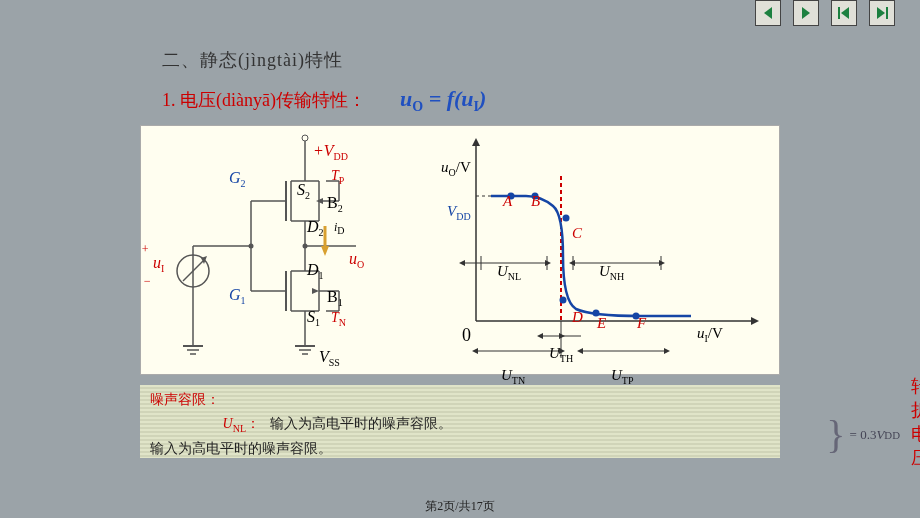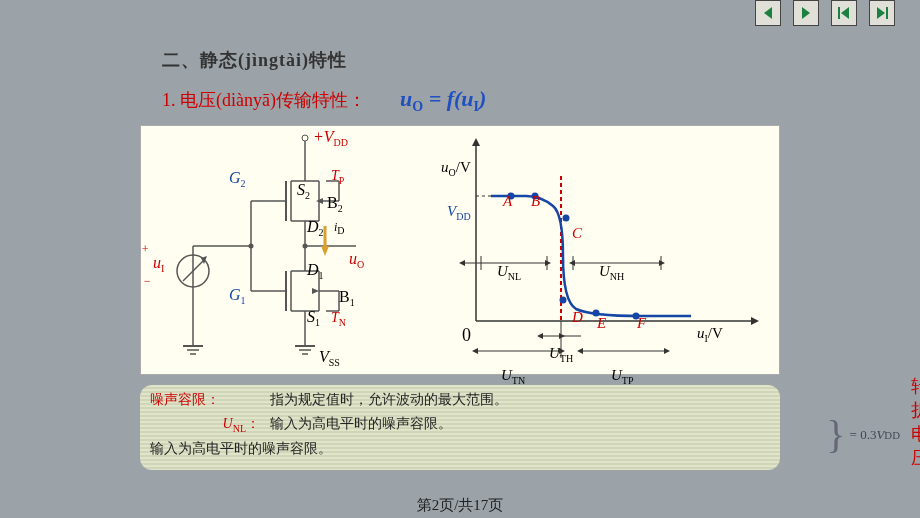--- a/index.html
+++ b/index.html
@@ -1,35 +1,35 @@
 <!DOCTYPE html>
 <html><head>
   <meta charset="utf-8">
   <style>
     * { margin: 0; padding: 0; box-sizing: border-box; }
     body { width: 920px; height: 518px; background: #9ba3a8; font-family: "Microsoft YaHei", SimSun, serif; position: relative; overflow: hidden; }
     .nav-buttons { position: absolute; top: 0; right: 25px; display: flex; gap: 12px; }
     .nav-btn { width: 26px; height: 26px; border: 1px solid #444; background: #e0e0d8; display: flex; align-items: center; justify-content: center; cursor: pointer; }
     .nav-btn svg { width: 16px; height: 16px; }
-    .heading1 { position: absolute; top: 48px; left: 162px; font-size: 18px; font-weight: bold; color: #333; letter-spacing: 1px; font-family: SimSun, serif; }
+    .heading1 { position: absolute; top: 48px; left: 162px; font-size: 18px; font-weight: normal; color: #333; letter-spacing: 1px; font-family: SimSun, serif; }
     .heading2 { position: absolute; top: 88px; left: 162px; font-size: 18px; color: #c00; }
     .formula { position: absolute; top: 86px; left: 400px; font-size: 22px; font-style: italic; font-family: "Times New Roman", serif; color: #2050c0; font-weight: bold; }
     .formula sub { font-size: 14px; font-style: normal; }
     .diagram-box { position: absolute; top: 125px; left: 140px; width: 640px; height: 250px; border: 1px solid #aaa; background: #fffef0; }
     .circuit-area { position: absolute; left: 0; top: 0; width: 300px; height: 100%; }
     .plot-area { position: absolute; left: 300px; top: 0; width: 340px; height: 100%; }
-    .noise-box { position: absolute; top: 385px; left: 140px; width: 640px; height: 85px; background: repeating-linear-gradient(to bottom, #e0e4c8 0, #e0e4c8 2px, #d0d4b8 2px, #d0d4b8 4px); padding: 6px 10px; font-size: 14px; border-radius: 12px; }
+    .noise-box { position: absolute; top: 385px; left: 140px; width: 640px; height: 73px; background: repeating-linear-gradient(to bottom, #e0e4c8 0, #e0e4c8 2px, #d0d4b8 2px, #d0d4b8 4px); padding: 6px 10px; font-size: 14px; }
     .noise-line { display: flex; align-items: center; margin-bottom: 6px; }
     .noise-label { color: #c00; font-family: "Times New Roman", SimSun, serif; }
     .noise-def-label { width: 120px; color: #c00; font-family: "Times New Roman", SimSun, serif; text-align: right; padding-right: 10px; }
     .noise-def-label sub { font-size: 10px; }
     .noise-text { color: #222; }
     .brace-box { position: absolute; right: 20px; top: 415px; color: #445; font-size: 13px; font-family: "Times New Roman", serif; display: flex; align-items: center; }
     .brace-box .brace { font-size: 40px; line-height: 40px; color: #667; margin-right: 4px; }
-    .pagenum { position: absolute; bottom: 3px; left: 0; width: 920px; text-align: center; font-size: 15px; color: #222; }
+    .pagenum { position: absolute; bottom: 3px; left: 0; width: 920px; text-align: center; font-size: 12px; color: #222; }
     .circuit-label { position: absolute; font-family: "Times New Roman", serif; font-style: italic; font-size: 16px; }
     .circuit-label sub { font-size: 10px; font-style: normal; }
     .red { color: #c00; }
     .blue { color: #1545a5; }
     .plot-label { position: absolute; font-family: "Times New Roman", serif; font-style: italic; font-size: 15px; margin-top: 17px; }
     .plot-label sub { font-size: 10px; font-style: normal; }
     .hidden-label { position: absolute; color: #c00; font-size: 18px; font-family: SimSun; left: 470px; top: 248px; letter-spacing: 4px; }
   </style>
 </head>
 <body>
@@ -114,29 +114,29 @@
       <line x1="42" y1="155" x2="62" y2="135" stroke="#555" stroke-width="1.5"></line>
       <polygon points="60,132 66,130 63,138" fill="#555"></polygon>
       <line x1="52" y1="170" x2="52" y2="220" stroke="#555" stroke-width="1.5"></line>
       <line x1="42" y1="220" x2="62" y2="220" stroke="#555" stroke-width="2"></line>
       <line x1="46" y1="224" x2="58" y2="224" stroke="#555" stroke-width="1.5"></line>
       <line x1="49" y1="228" x2="55" y2="228" stroke="#555" stroke-width="1.5"></line>
 
       <line x1="184" y1="100" x2="184" y2="122" stroke="#d8a030" stroke-width="3"></line>
       <polygon points="180,120 188,120 184,130" fill="#d8a030"></polygon>
     </svg>
-    <div class="circuit-label red" style="left:172px;top:2px"><span>+</span><span>V</span><sub>DD</sub></div>
+    <div class="circuit-label red" style="left:172px;top:16px"><span>+</span><span>V</span><sub>DD</sub></div>
     <div class="circuit-label red" style="left:190px;top:42px;font-size:14px"><span>T</span><sub>P</sub></div>
     <div class="circuit-label" style="left:156px;top:55px"><span>S</span><sub>2</sub></div>
     <div class="circuit-label" style="left:186px;top:68px;font-style:normal"><span>B</span><sub>2</sub></div>
     <div class="circuit-label" style="left:166px;top:92px"><span>D</span><sub>2</sub></div>
     <div class="circuit-label" style="left:193px;top:94px;font-size:12px"><span>i</span><sub>D</sub></div>
     <div class="circuit-label red" style="left:208px;top:124px"><span>u</span><sub>O</sub></div>
     <div class="circuit-label" style="left:166px;top:135px"><span>D</span><sub>1</sub></div>
-    <div class="circuit-label" style="left:198px;top:162px;font-style:normal"><span>B</span><sub>1</sub></div>
+    <div class="circuit-label" style="left:186px;top:162px;font-style:normal"><span>B</span><sub>1</sub></div>
     <div class="circuit-label red" style="left:190px;top:184px;font-size:14px"><span>T</span><sub>N</sub></div>
     <div class="circuit-label" style="left:166px;top:182px"><span>S</span><sub>1</sub></div>
     <div class="circuit-label" style="left:178px;top:222px"><span>V</span><sub>SS</sub></div>
     <div class="circuit-label blue" style="left:88px;top:43px"><span>G</span><sub>2</sub></div>
     <div class="circuit-label blue" style="left:88px;top:160px"><span>G</span><sub>1</sub></div>
     <div class="circuit-label red" style="left:0px;top:116px;font-size:12px">+</div>
     <div class="circuit-label red" style="left:12px;top:128px"><span>u</span><sub>I</sub></div>
     <div class="circuit-label red" style="left:2px;top:148px;font-size:12px">−</div>
   </div>
 
@@ -200,21 +200,20 @@
     <div class="plot-label" style="left:60px;top:224px"><span>U</span><sub>TN</sub></div>
     <div class="plot-label" style="left:108px;top:202px"><span>U</span><sub>TH</sub></div>
     <div class="plot-label" style="left:170px;top:224px"><span>U</span><sub>TP</sub></div>
     <div class="hidden-label">转折电压</div>
   </div>
 </div>
 
 <div class="noise-box">
   <div class="noise-line">
     <span class="noise-label" style="width:120px">噪声容限：</span>
-    <span class="noise-text">指为规定值时，允许波动的最大范围。</span>
   </div>
   <div class="noise-line">
     <span class="noise-def-label"><i><span>U</span></i><sub>NL</sub><span>：</span></span>
     <span class="noise-text">输入为高电平时的噪声容限。</span>
   </div>
   <div class="noise-line">
     <span class="noise-text">输入为高电平时的噪声容限。</span>
   </div>
 </div>
 

